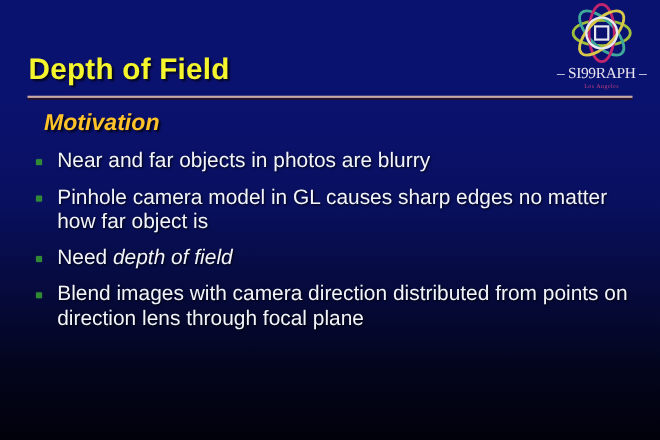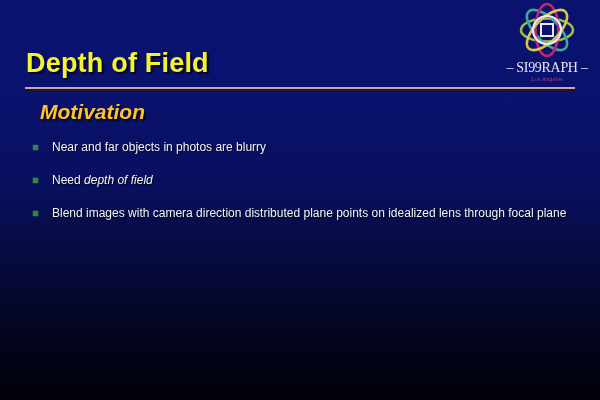--- a/index.html
+++ b/index.html
@@ -81,21 +81,21 @@
     left: 7px;
     top: 9px;
     width: 5px;
     height: 5px;
     background: #2f8b2f;
     box-shadow: 0 0 1px #59c459;
   }
 
   .bullet-text {
     display: block;
-    font-size: 12px;
+    font-size: 19px;
     line-height: 22px;
     color: #f2f4fb;
     text-shadow: 1px 1px 2px rgba(0,0,0,0.85);
   }
 
   .bullet-text.has-italic-tail { }
 
   .bullet-text em {
     font-style: italic;
   }
@@ -159,29 +159,33 @@
 
   <div id="subtitle">Motivation</div>
 
   <div id="bullets">
 
     <div class="bullet-row">
       <span class="bullet-marker"></span>
       <span class="bullet-text">Near and far objects in photos are blurry</span>
     </div>
 
+    <div class="bullet-row">
+      <span class="bullet-marker"></span>
+      <span class="bullet-text">Pinhole camera model in GL causes sharp edges no matter how far object is</span>
+    </div>
 
     <div class="bullet-row">
       <span class="bullet-marker"></span>
       <span class="bullet-text has-italic-tail"><span>Need </span><em>depth of field</em></span>
     </div>
 
     <div class="bullet-row">
       <span class="bullet-marker"></span>
-      <span class="bullet-text">Blend images with camera direction distributed plane points on idealized lens through focal plane</span>
+      <span class="bullet-text">Blend images with camera direction distributed from points on direction lens through focal plane</span>
     </div>
 
   </div>
 
   <div id="siggraph-logo">
     <svg width="98" height="62" viewBox="0 0 98 62">
       <g fill="none" stroke-width="2.6" transform="translate(49,30)">
         <ellipse rx="26" ry="11.5" transform="rotate(0)" stroke="#9fbf3b"></ellipse>
         <ellipse rx="26" ry="11.5" transform="rotate(45)" stroke="#3fa89b"></ellipse>
         <ellipse rx="26" ry="11.5" transform="rotate(90)" stroke="#c2246e"></ellipse>

